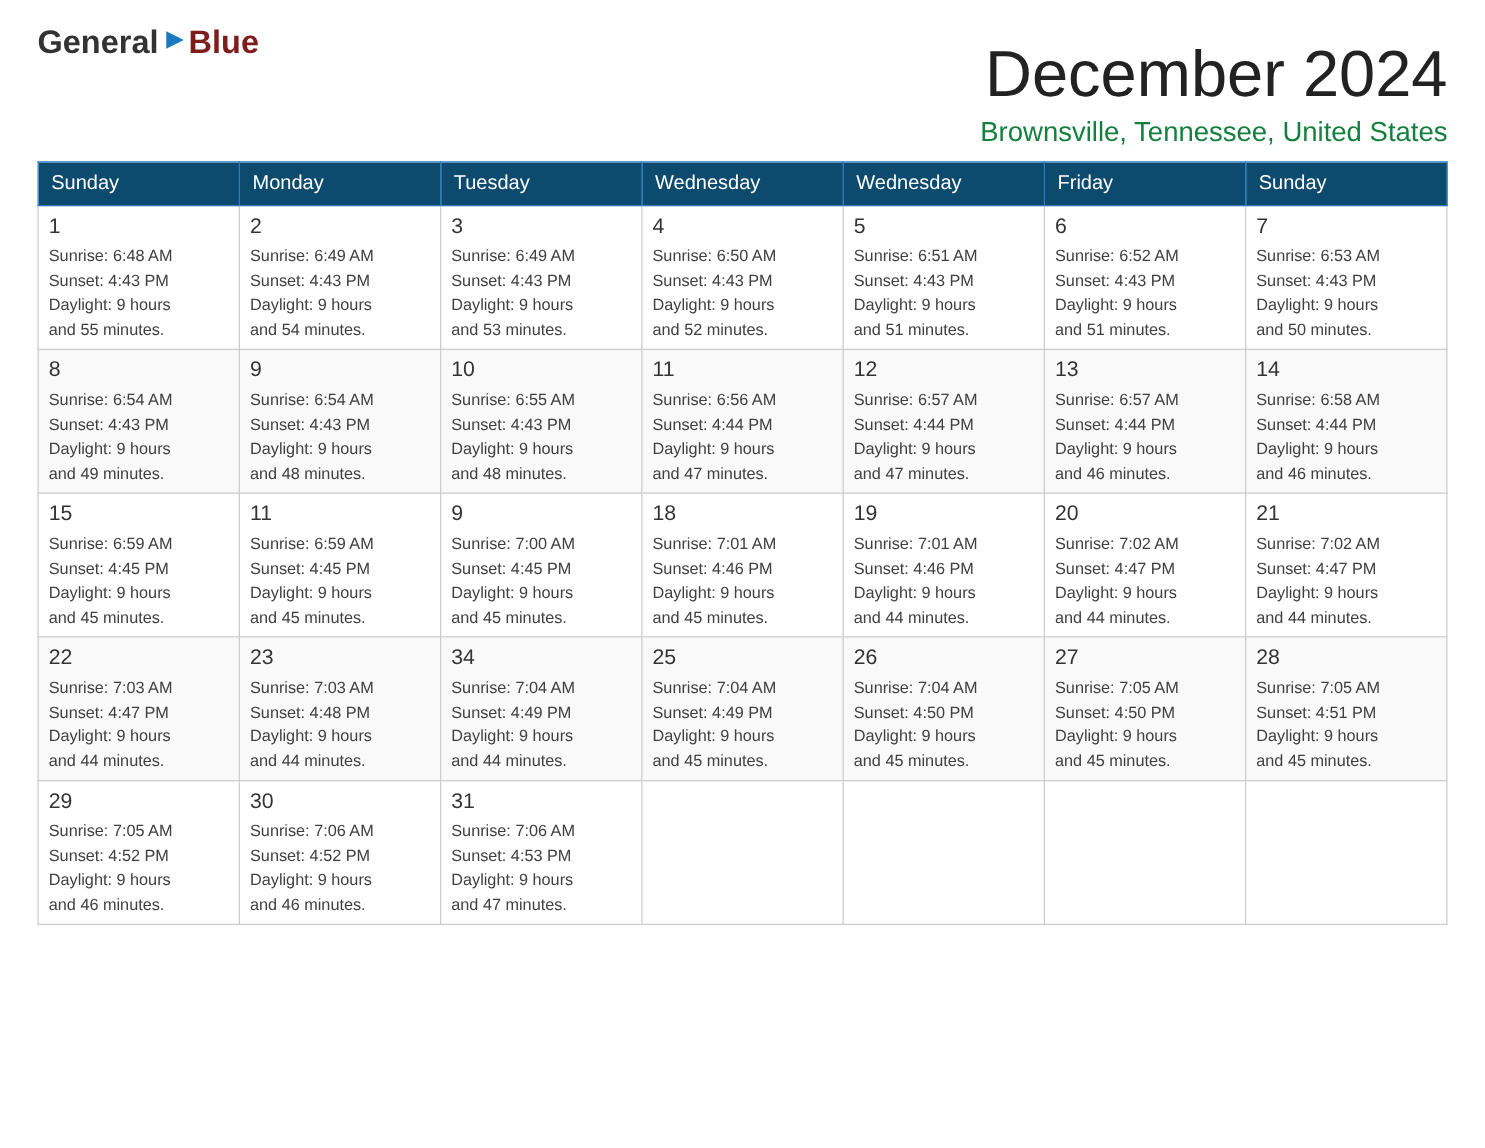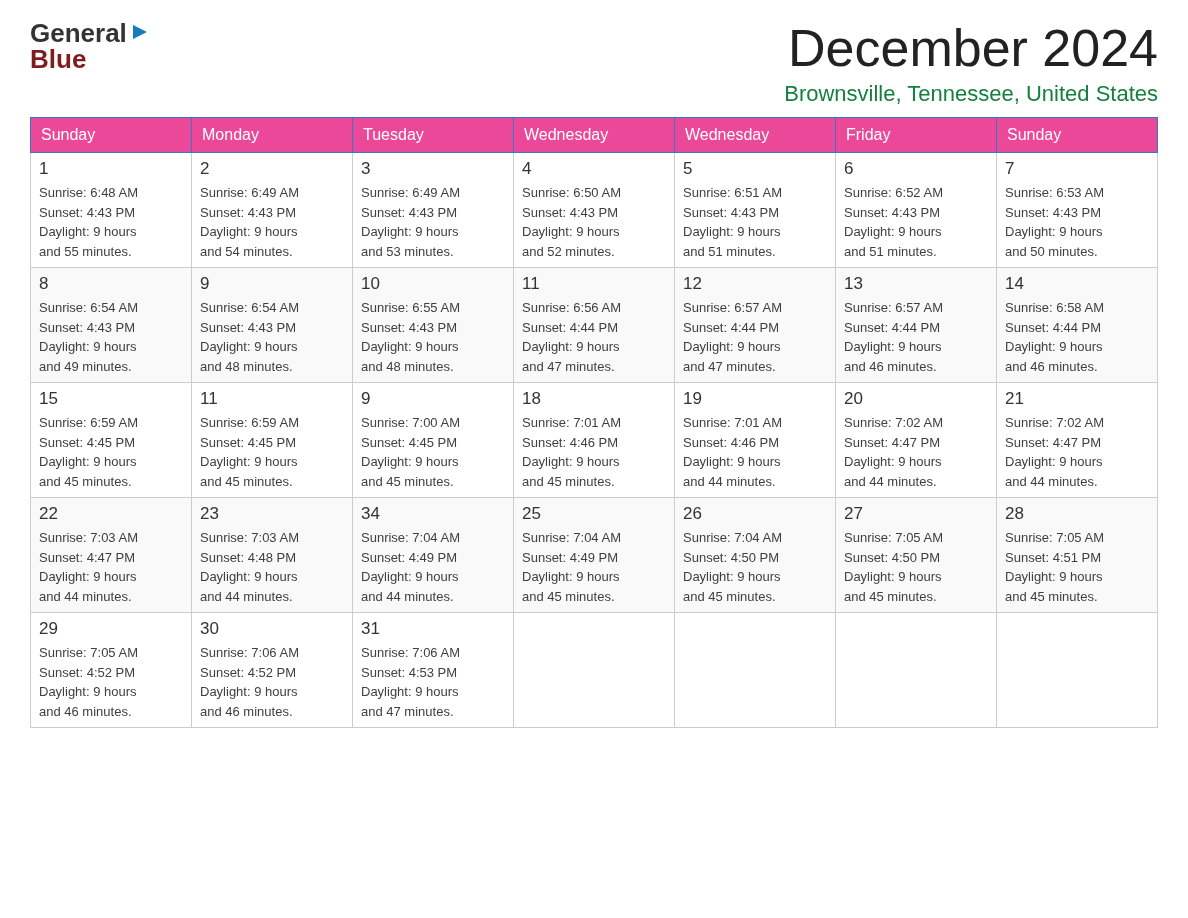--- a/index.html
+++ b/index.html
@@ -11,21 +11,20 @@
       min-height: 918px;
     }
     .header {
       display: flex;
       justify-content: space-between;
       align-items: flex-start;
       margin-bottom: 10px;
     }
     .logo {
       display: flex;
-      flex-direction: column;
       align-items: flex-start;
       justify-content: space-between;
     }
     .logo-general {
       font-size: 26px;
       font-weight: bold;
       color: #333;
       line-height: 1;
     }
     .logo-blue {
@@ -37,33 +36,34 @@
       align-items: center;
     }
     .title-block {
       text-align: right;
     }
     .month-title {
       font-size: 52px;
       font-weight: normal;
       color: #222;
       line-height: 1.1;
+      margin-top: 12px;
     }
     .location {
       font-size: 22px;
       color: #15803d;
       margin-top: 4px;
     }
     .calendar {
       width: 100%;
       border-collapse: collapse;
       margin-top: 10px;
     }
     .calendar th {
-      background-color: #ec4899;
+      background-color: #0c4a6e;
       color: #fff;
       font-size: 16px;
       font-weight: normal;
       padding: 8px 10px;
       text-align: left;
       border: 1px solid #2e7bbf;
     }
     .calendar td {
       border: 1px solid #ccc;
       vertical-align: top;

